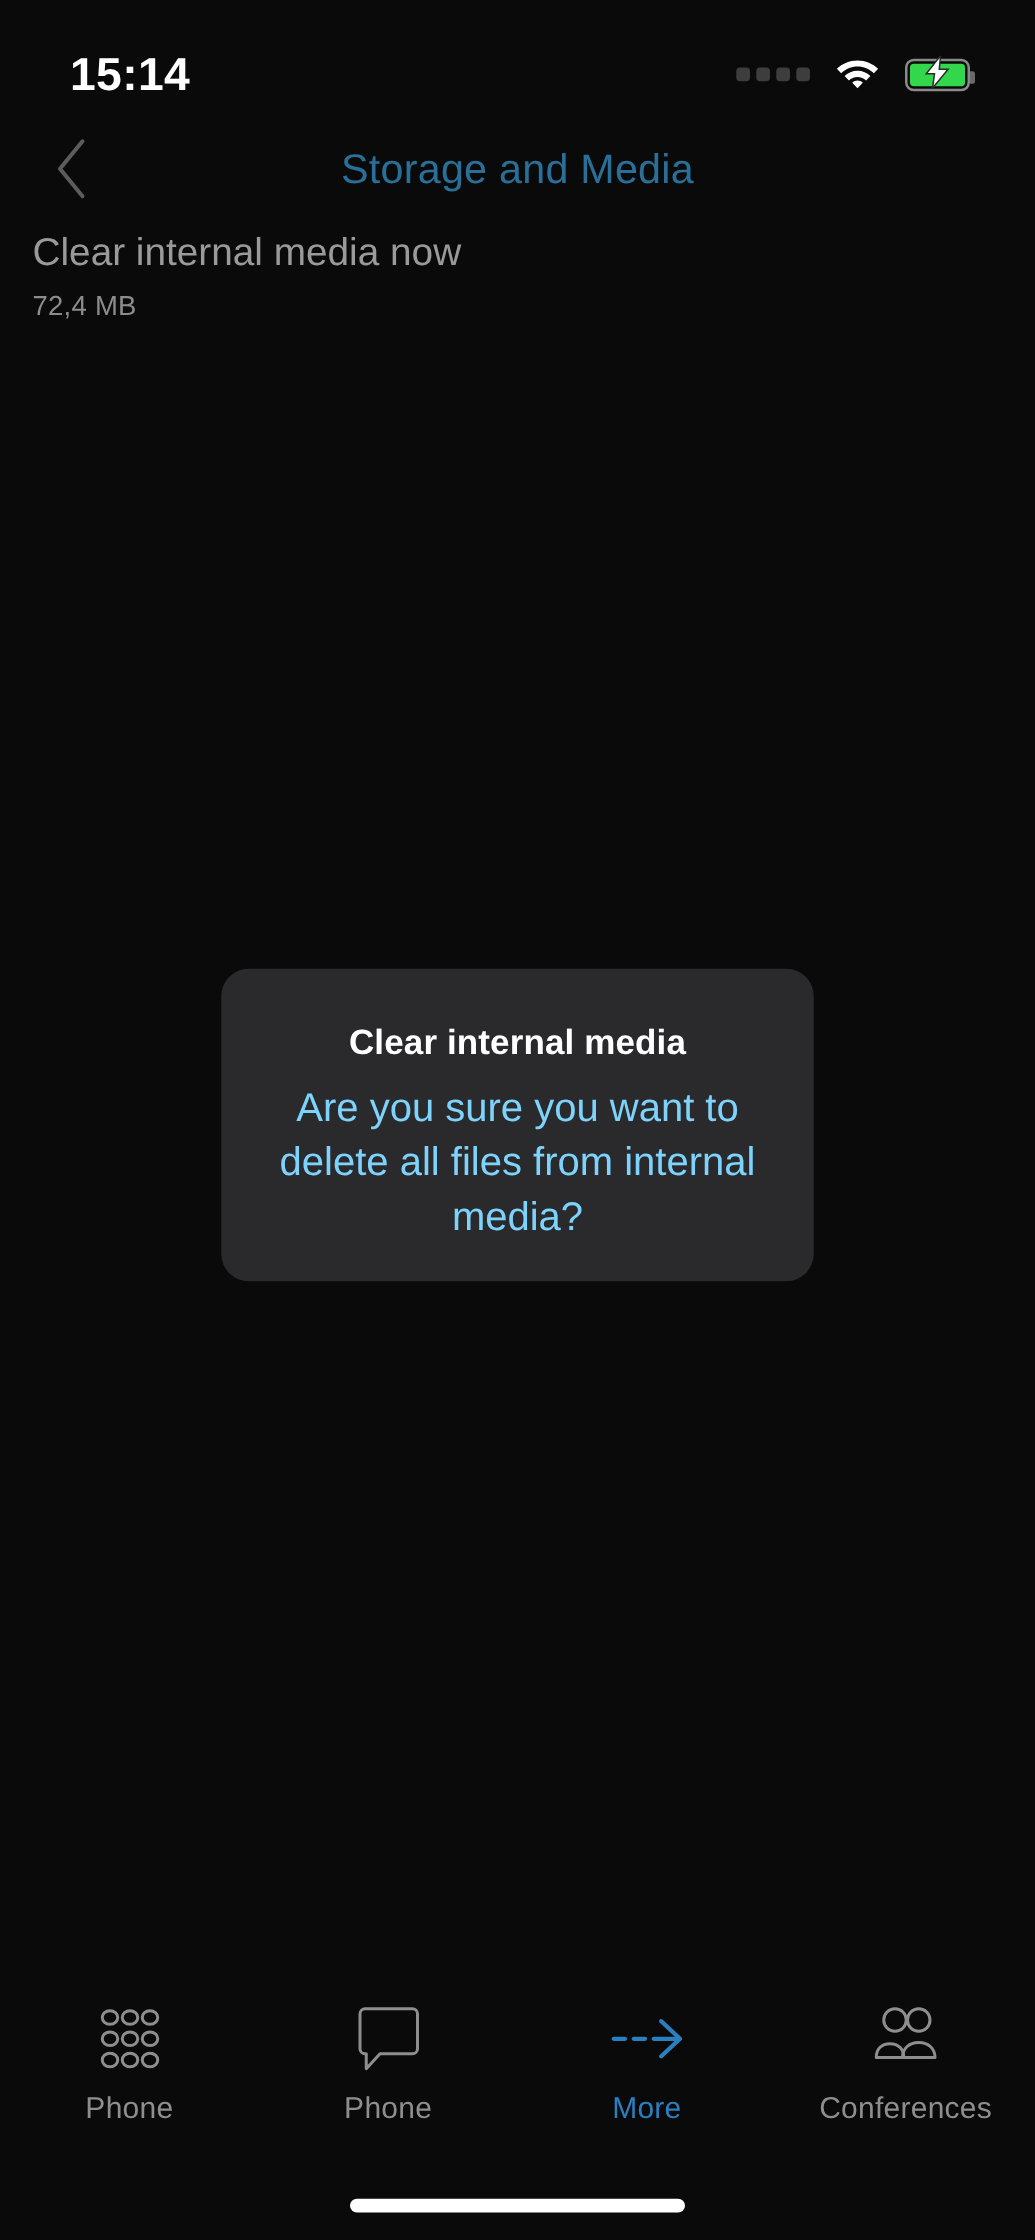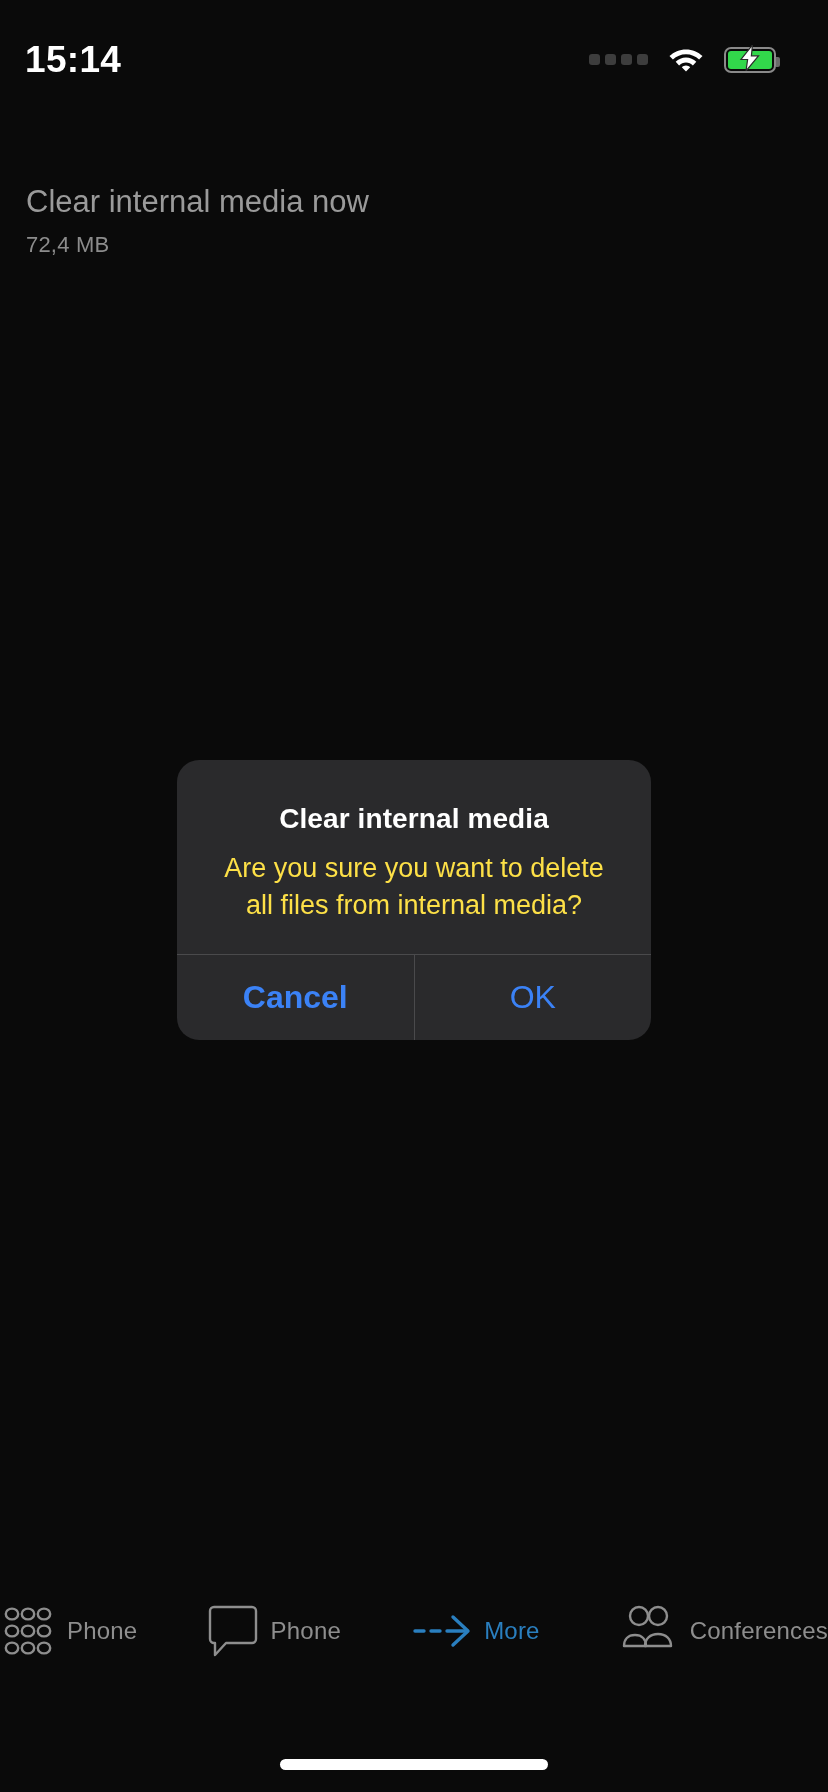--- a/index.html
+++ b/index.html
@@ -12,21 +12,21 @@
   #screen {
     position:relative;
     width:828px; height:1792px;
     background:#0a0a0a;
   }
 
   
   #statusbar {
     position:absolute; top:0; left:0; right:0; height:95px;
     display:flex; align-items:center; justify-content:space-between;
-    padding:24px 52px 0 25px;
+    padding:24px 52px 0 56px;
   }
   #clock {
     color:#ffffff; font-size:37px; font-weight:600;
     letter-spacing:0.3px;
   }
   #status-right { display:flex; align-items:center; gap:19px; }
   .sigdots { display:flex; align-items:center; gap:5px; }
   .sigdots i {
     display:block; width:11px; height:11px; border-radius:3px;
     background:#3d3d3d;
@@ -91,21 +91,21 @@
     border-radius:22px;
     overflow:hidden;
     margin-top:8px;
   }
   #dialog-body { padding:42px 30px 30px 30px; text-align:center; }
   #dialog-title {
     color:#ffffff; font-size:28px; font-weight:700;
     letter-spacing:0.1px; line-height:1.2;
   }
   #dialog-message {
-    color:#fde047; font-size:27px; font-weight:400;
+    color:#7dd3fc; font-size:32px; font-weight:400;
     line-height:1.36; margin-top:14px;
     padding:0 4px;
   }
   #dialog-actions {
     display:flex; border-top:1px solid #4a4a4c; height:86px;
   }
   .dlg-btn {
     flex:1; display:flex; align-items:center; justify-content:center;
     color:#3b82f6; font-size:32px; background:transparent;
     border:none; cursor:pointer;
@@ -114,21 +114,21 @@
   .dlg-btn.bold { font-weight:700; }
   .dlg-sep { width:1px; background:#4a4a4c; }
 
   
   #tabbar {
     position:absolute; left:0; right:0; bottom:72px; height:130px;
     display:flex; align-items:flex-start; justify-content:space-around;
     padding-top:10px;
   }
   .tab {
-    flex:1; display:flex; flex-direction:row;
+    flex:1; display:flex; flex-direction:column;
     align-items:center; justify-content:flex-start; gap:11px;
     cursor:pointer;
   }
   .tab .ico { height:62px; display:flex; align-items:center; justify-content:center; }
   .tab .lbl {
     font-size:24px; color:#8e8e8e; letter-spacing:0.2px;
   }
   .tab.active .lbl { color:#2a7fbf; }
 
   
@@ -168,38 +168,41 @@
         <span class="bolt">
           <svg width="22" height="26" viewBox="0 0 22 26">
             <path d="M13.5 0L2 14.5h6.6L7 26 19.5 10.8H12.4L13.5 0z" fill="#ffffff" stroke="#2a2a2a" stroke-width="1.2"></path>
           </svg>
         </span>
       </span>
 
     </div>
   </div>
 
+  <div id="navbar">
+    <div id="back-btn">
+      <svg width="30" height="52" viewBox="0 0 30 52">
+        <polyline points="24,4 6,26 24,48" fill="none" stroke="#5c5c5c" stroke-width="3.2" stroke-linecap="round" stroke-linejoin="round"></polyline>
+      </svg>
+    </div>
+    <div id="nav-title">Storage and Media</div>
+  </div>
 
   <div id="content">
     <div class="list-row">
       <div class="row-title">Clear internal media now</div>
       <div class="row-sub">72,4 MB</div>
     </div>
   </div>
 
   <div id="dialog-layer">
     <div id="dialog">
       <div id="dialog-body">
         <div id="dialog-title">Clear internal media</div>
         <div id="dialog-message">Are you sure you want to delete all files from internal media?</div>
-      </div>
-      <div id="dialog-actions">
-        <button class="dlg-btn bold">Cancel</button>
-        <div class="dlg-sep"></div>
-        <button class="dlg-btn">OK</button>
       </div>
     </div>
   </div>
 
   <div id="tabbar">
 
     <div class="tab">
       <span class="ico">
         <svg width="56" height="56" viewBox="0 0 56 56">
           <g fill="none" stroke="#8e8e8e" stroke-width="2.4">

